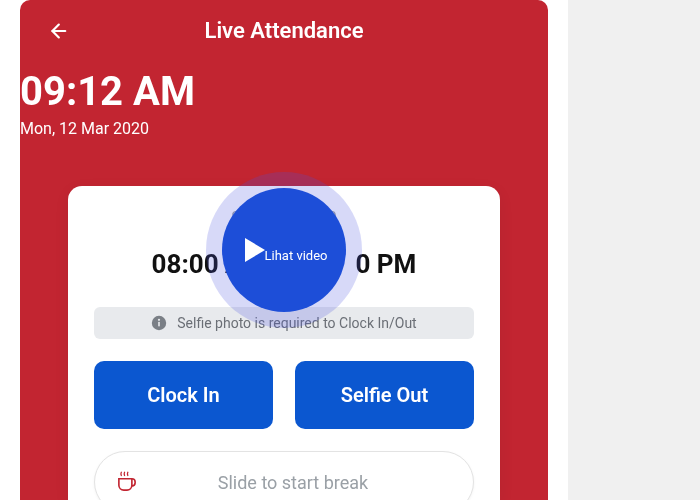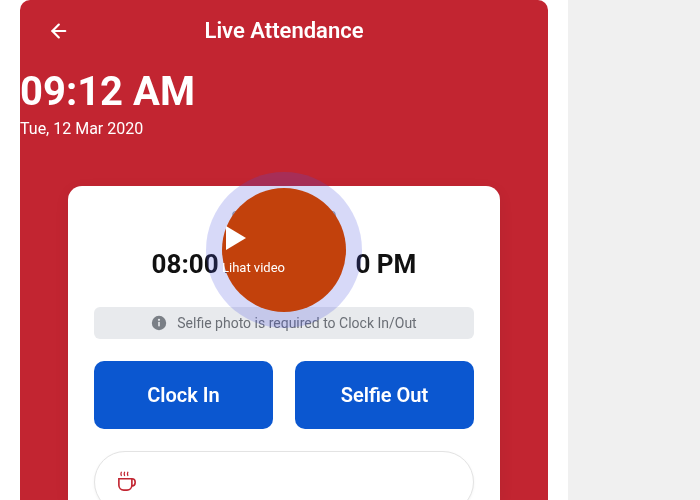--- a/index.html
+++ b/index.html
@@ -18,21 +18,21 @@
   .schedule-time { color: #111; font-size: 26px; font-weight: 700; margin-top: 22px; }
   .schedule-time .gap { display: inline-block; width: 100px; }
   .info-bar { display: flex; align-items: center; justify-content: center; gap: 10px; background: #e8eaed; color: #6b6f76; font-size: 14px; border-radius: 6px; padding: 8px 10px; margin-top: 28px; text-align: right; }
   .info-icon-svg { width: 16px; height: 16px; flex: 0 0 16px; }
   .btn-row { display: flex; gap: 22px; margin-top: 22px; }
   .btn { flex: 1; background: #0b57d0; color: #fff; font-size: 20px; font-weight: 600; padding: 22px 14px; border-radius: 10px; cursor: pointer; user-select: none; text-align: center; }
   .slide-row { display: flex; align-items: center; background: #fff; border: 1px solid #e3e3e3; border-radius: 999px; padding: 6px 8px; margin-top: 22px; box-shadow: 0 1px 3px rgba(0,0,0,0.05); }
   .slide-knob { width: 48px; height: 48px; border-radius: 999px; background: #fff; display: flex; align-items: center; justify-content: center; cursor: grab; }
   .slide-knob svg { width: 26px; height: 24px; }
   .slide-text { flex: 1; color: #9aa0a6; font-size: 18px; text-align: center; padding-right: 30px; }
-  .video-cta { position: absolute; top: 188px; left: 50%; transform: translateX(-50%); width: 124px; height: 124px; border-radius: 999px; background: #c2410c; display: flex; flex-direction: column; justify-content: center; color: #fff; cursor: pointer; box-shadow: 0 0 0 16px rgba(74,84,225,0.22); }
+  .video-cta { position: absolute; top: 188px; left: 50%; transform: translateX(-50%); width: 124px; height: 124px; border-radius: 999px; background: #1d4ed8; display: flex; flex-direction: row; align-items: center; justify-content: center; color: #fff; cursor: pointer; box-shadow: 0 0 0 16px rgba(74,84,225,0.22); }
   .play-tri { width: 0; height: 0; border-left: 20px solid #fff; border-top: 12px solid transparent; border-bottom: 12px solid transparent; margin-left: 4px; }
   .video-text { font-size: 13px; margin-top: 10px; }
 </style>
 </head>
 <body>
 
 <div class="frame">
   <div class="red-area">
 
     <div class="topbar">
@@ -40,21 +40,21 @@
         <svg viewBox="0 0 24 24" fill="none" stroke="#fff" stroke-width="2.4" stroke-linecap="round" stroke-linejoin="round">
           <polyline points="14 5 7 12 14 19"></polyline>
           <line x1="7" y1="12" x2="21" y2="12"></line>
         </svg>
       </div>
       <div class="title">Live Attendance</div>
     </div>
 
     <div class="clock-block">
       <div class="clock-time">09:12 AM</div>
-      <div class="clock-date">Tue, 12 Mar 2020</div>
+      <div class="clock-date">Mon, 12 Mar 2020</div>
     </div>
 
     <div class="card">
       <div class="schedule-label">
         <span>Schedule</span>
         <span class="gap"></span>
         <span>2020</span>
       </div>
       <div class="schedule-time">
         <span>08:00 A</span>
@@ -76,20 +76,21 @@
         <div class="btn">Selfie Out</div>
       </div>
 
       <div class="slide-row">
         <div class="slide-knob">
           <svg viewBox="0 0 32 28">
             <path d="M6 10 h16 a4 4 0 0 1 4 4 v1 a4 4 0 0 1 -4 4 M6 10 v8 a6 6 0 0 0 6 6 h4 a6 6 0 0 0 6 -6 v-8 z" fill="none" stroke="#c22531" stroke-width="2"></path>
             <path d="M9 2 q-1 2 0 4 M13 2 q-1 2 0 4 M17 2 q-1 2 0 4" fill="none" stroke="#c22531" stroke-width="1.6" stroke-linecap="round"></path>
           </svg>
         </div>
+        <div class="slide-text">Slide to start break</div>
       </div>
     </div>
 
   </div>
 
   <div class="video-cta">
     <div class="play-tri"></div>
     <div class="video-text">Lihat video</div>
   </div>
 </div>

